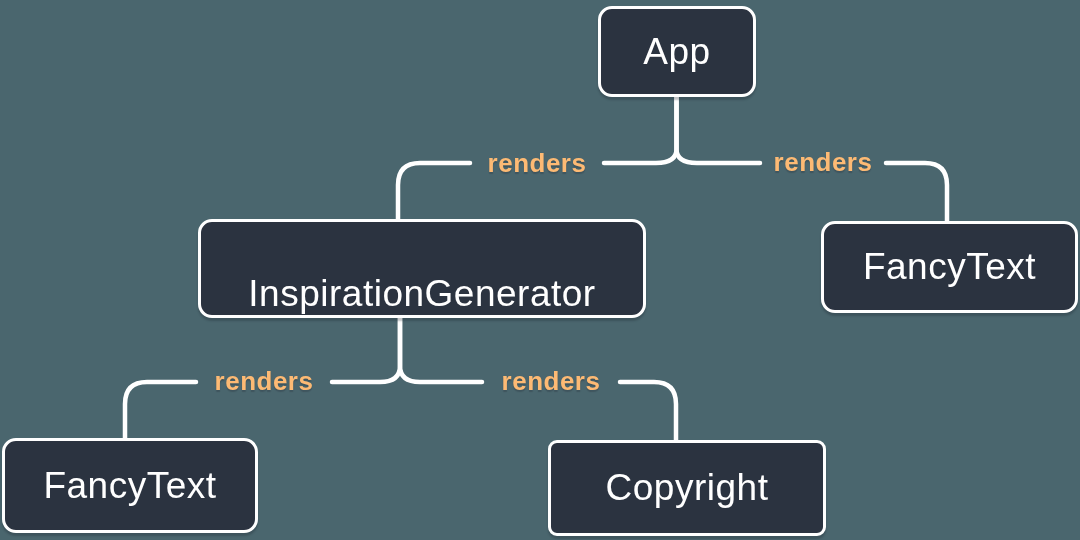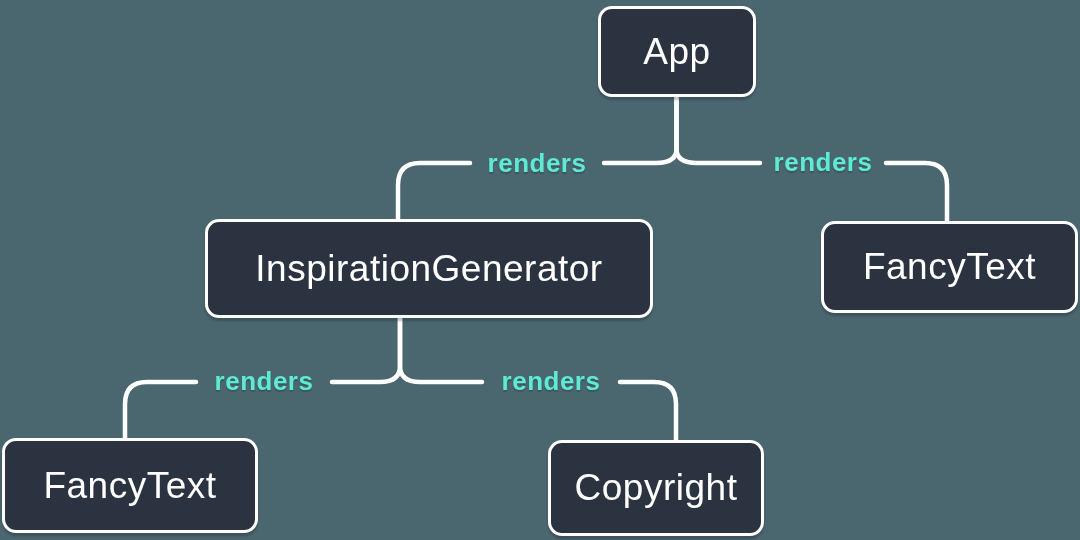--- a/index.html
+++ b/index.html
@@ -32,28 +32,28 @@
     background: var(--node-fill, #2b3340);
     border: 3px solid var(--line, #ffffff);
     border-radius: 14px;
     color: #ffffff;
     font-size: 37px;
     font-weight: 500;
     letter-spacing: 0.5px;
     box-shadow: 0 3px 2px rgba(30, 37, 46, 0.28);
   }
   .node-app        { left: 598px; top: 6px;   width: 158px; height: 91px; }
-  .node-inspgen    { left: 205px; top: 219px; width: 448px; height: 99px; }
+  .node-inspgen    { left: 198px; top: 219px; width: 448px; height: 99px; align-items: flex-end; }
   .node-fancy-r    { left: 821px; top: 221px; width: 257px; height: 92px; }
   .node-fancy-l    { left: 2px;   top: 438px; width: 256px; height: 95px; }
-  .node-copyright  { left: 548px; top: 440px; width: 216px; height: 96px; }
+  .node-copyright  { left: 548px; top: 440px; width: 278px; height: 96px; border-radius: 9px; }
   .edge-label {
     position: absolute;
     transform: translate(-50%, -50%);
-    color: #5eead4;
+    color: #fdba74;
     font-size: 26px;
     font-weight: bold;
     letter-spacing: 0.5px;
     white-space: nowrap;
     text-shadow: 0 2px 1px rgba(30, 37, 46, 0.25);
   }
   .edge-label-1 { left: 537px; top: 163px; }
   .edge-label-2 { left: 823px; top: 162px; }
   .edge-label-3 { left: 264px; top: 381px; }
   .edge-label-4 { left: 551px; top: 381px; }

